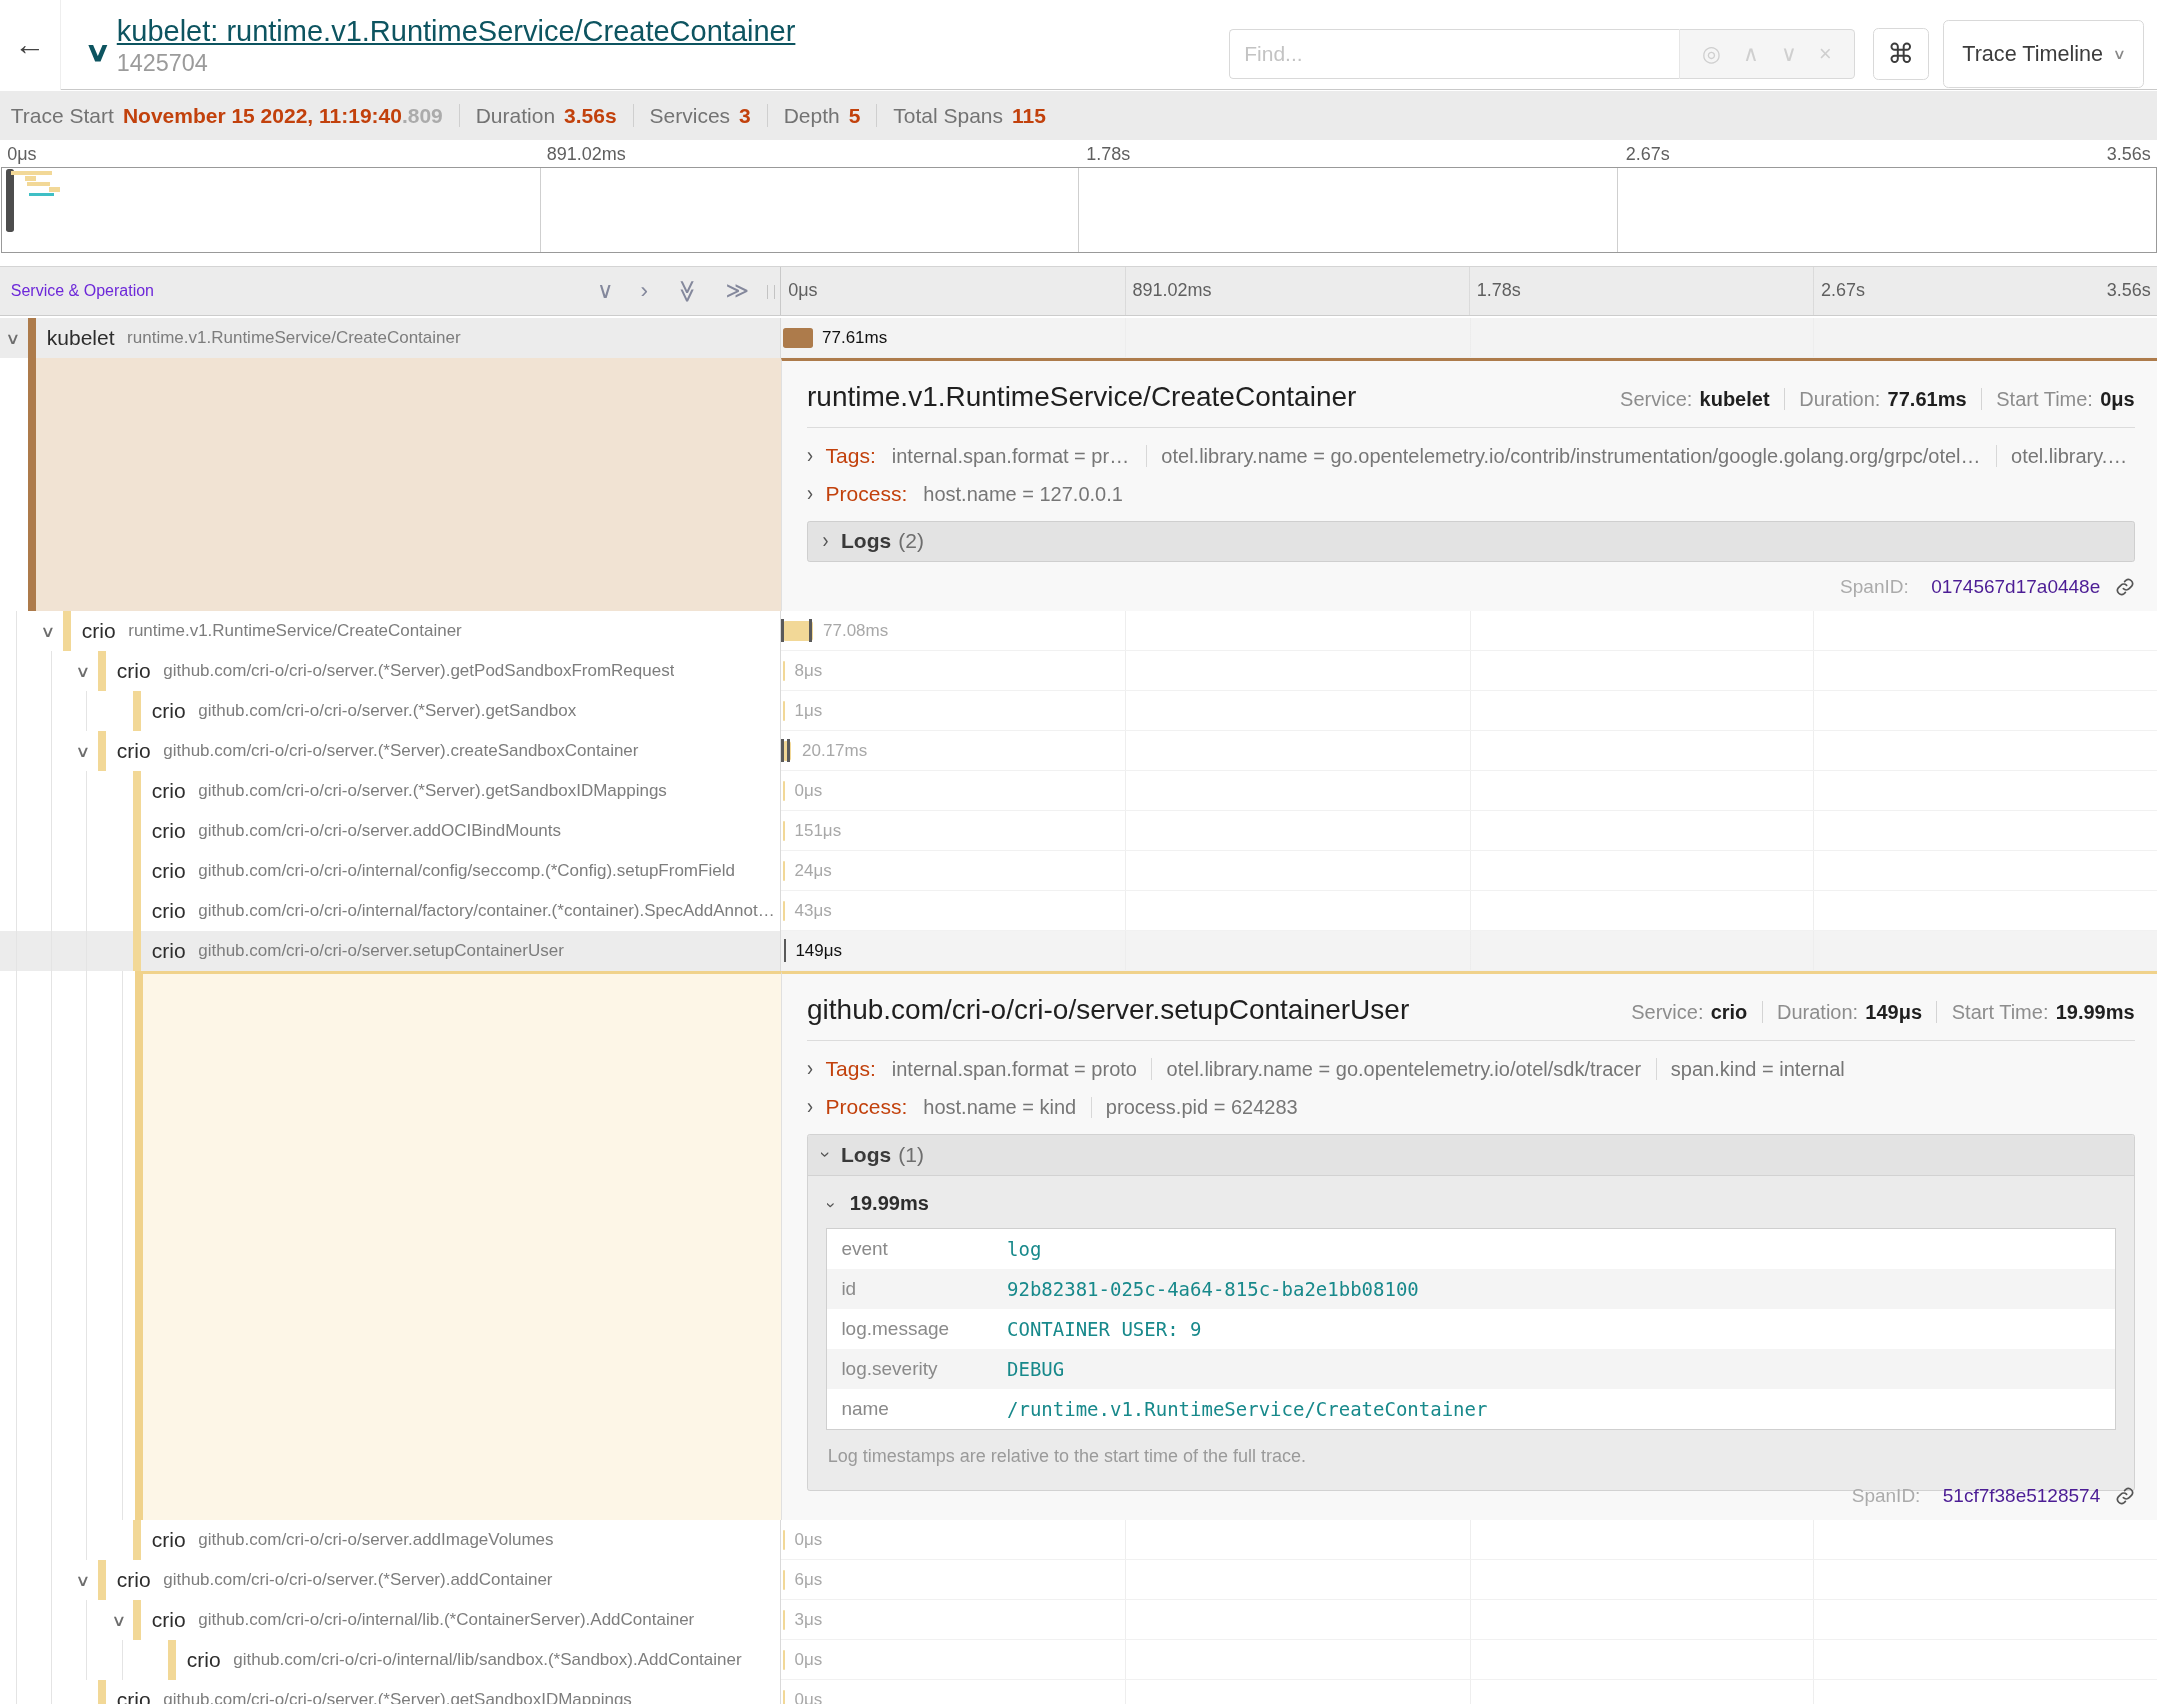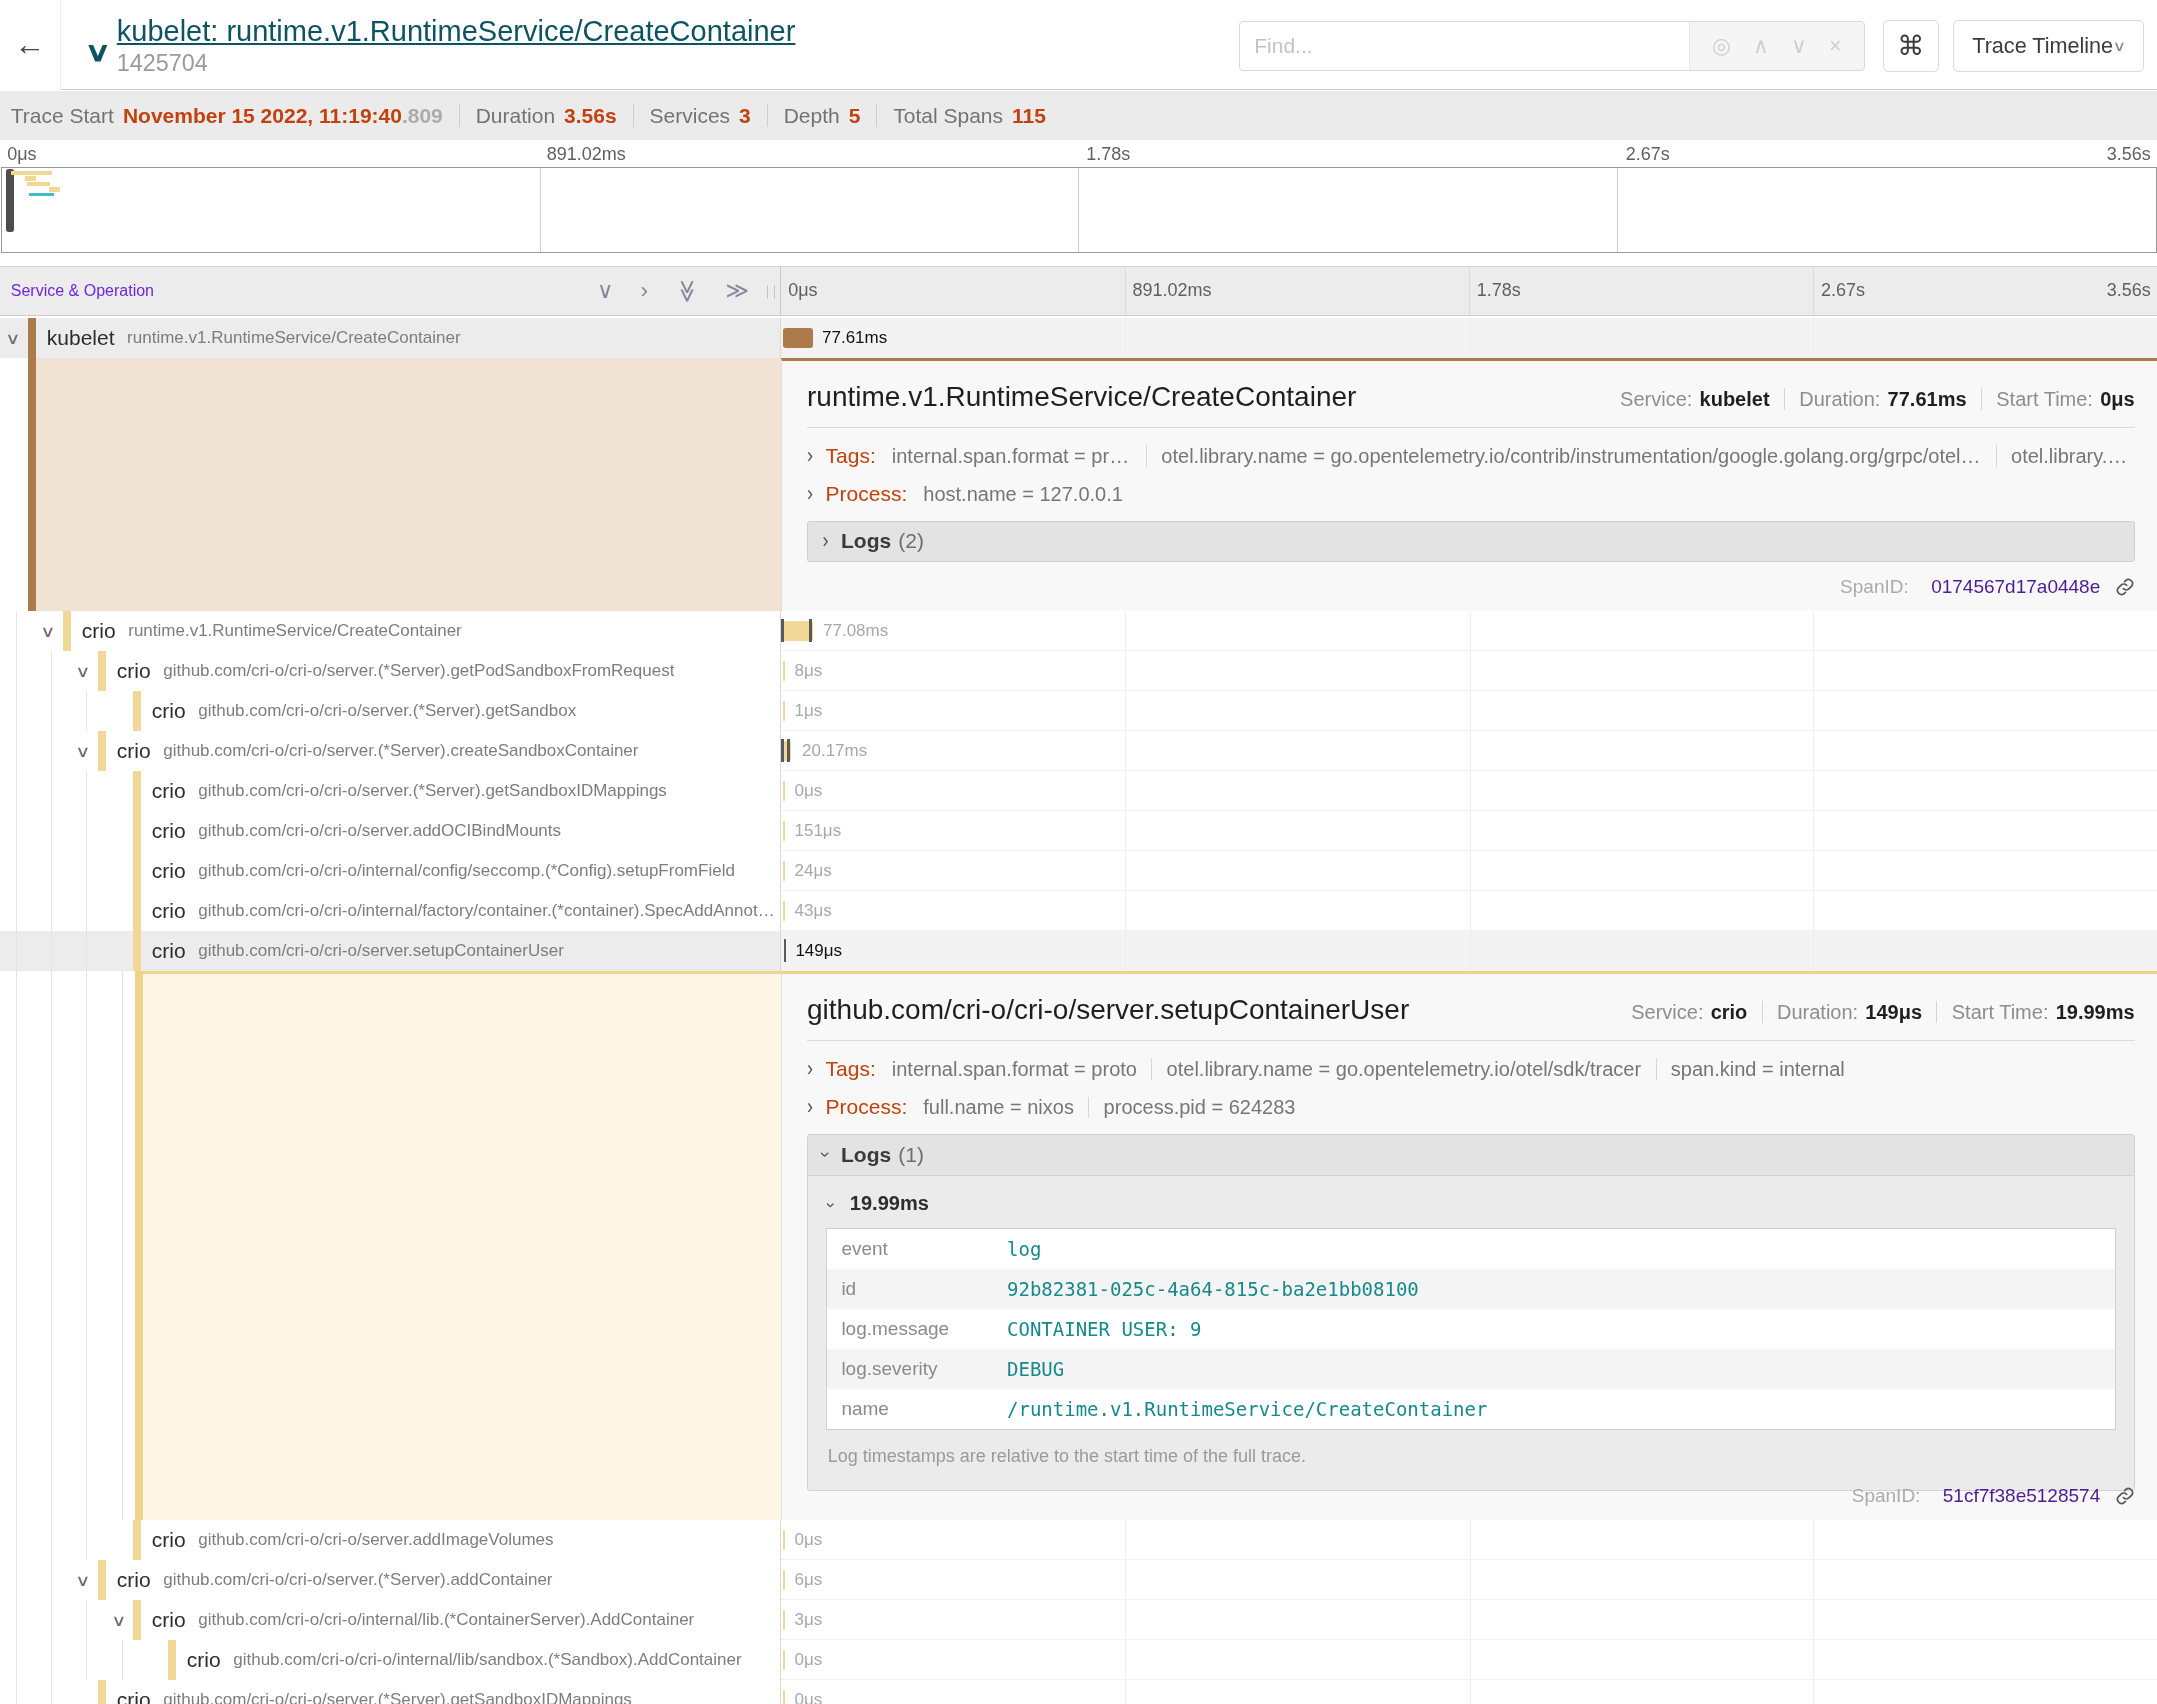--- a/index.html
+++ b/index.html
@@ -21,23 +21,23 @@
   .findgroup { display:flex; }
   .find-input { width:450px; height:50px; border:0.9px solid #d9d9d9; border-right:none;
     border-radius:4.5px 0 0 4.5px; font-size:21px; padding:0 14.4px; color:#444; outline:none; }
   .find-input::placeholder { color:#c3c3c3; }
   .find-addon { width:176px; height:50px; background:#f5f5f5; border:0.9px solid #d9d9d9;
     border-left:0.9px solid #e6e6e6; border-radius:0 4.5px 4.5px 0; display:flex; align-items:center;
     justify-content:space-evenly; color:#cfcfcf; font-size:21.6px; }
   .find-addon span { cursor:default; }
   .kbd-btn { margin-left:18px; width:56px; height:52px; background:#fff; border:0.9px solid #d9d9d9;
     border-radius:5.4px; font-size:27px; color:#3c3c3c; cursor:pointer; }
-  .view-btn { margin-left:14.4px; height:52px; background:#fff; border:0.9px solid #d9d9d9;
+  .view-btn { margin-left:14.4px; height:68px; background:#fff; border:0.9px solid #d9d9d9;
     border-radius:5.4px; font-size:21.6px; color:#3c3c3c; padding:1px 18px; cursor:pointer;
-    display:flex; align-items:center; gap:1px; }
+    display:flex; align-items:center; gap:11px; }
   .view-btn .vchev { font-size:14.4px; color:#888; transform:scaleX(1.3); }
 
   
   .stats { position:absolute; top:91px; left:0; width:100%; height:49px; background:#ebebeb;
     display:flex; align-items:center; padding-left:10.8px; font-size:21px; color:#737373; }
   .stats .lbl { margin-right:9px; }
   .stats .val { color:#c2410c; font-weight:bold; }
   .stats .sfx { color:#ababab; font-weight:bold; }
   .stats .sep { width:0.9px; height:23.4px; background:#cfcfcf; margin:0 16px; }
 
@@ -481,21 +481,21 @@
               <span class="kvsep"></span>
               <span class="kvitem">otel.library.name = go.opentelemetry.io/otel/sdk/tracer</span>
               <span class="kvsep"></span>
               <span class="kvitem">span.kind = internal</span>
             </span>
         </div>
         <div class="kvrow">
           <span class="twisty">›</span>
           <span class="kvlabel">Process:</span>
           <span style="display:flex;align-items:center;overflow:hidden;" id="p2-process">
-              <span class="kvitem">full.name = nixos</span>
+              <span class="kvitem">host.name = kind</span>
               <span class="kvsep"></span>
               <span class="kvitem">process.pid = 624283</span>
             </span>
         </div>
         <div class="logsec">
           <div class="logsbar">
             <span class="twisty" style="transform:rotate(90deg);">›</span>
             <b>Logs</b>
             <span class="cnt">(1)</span>
           </div>

